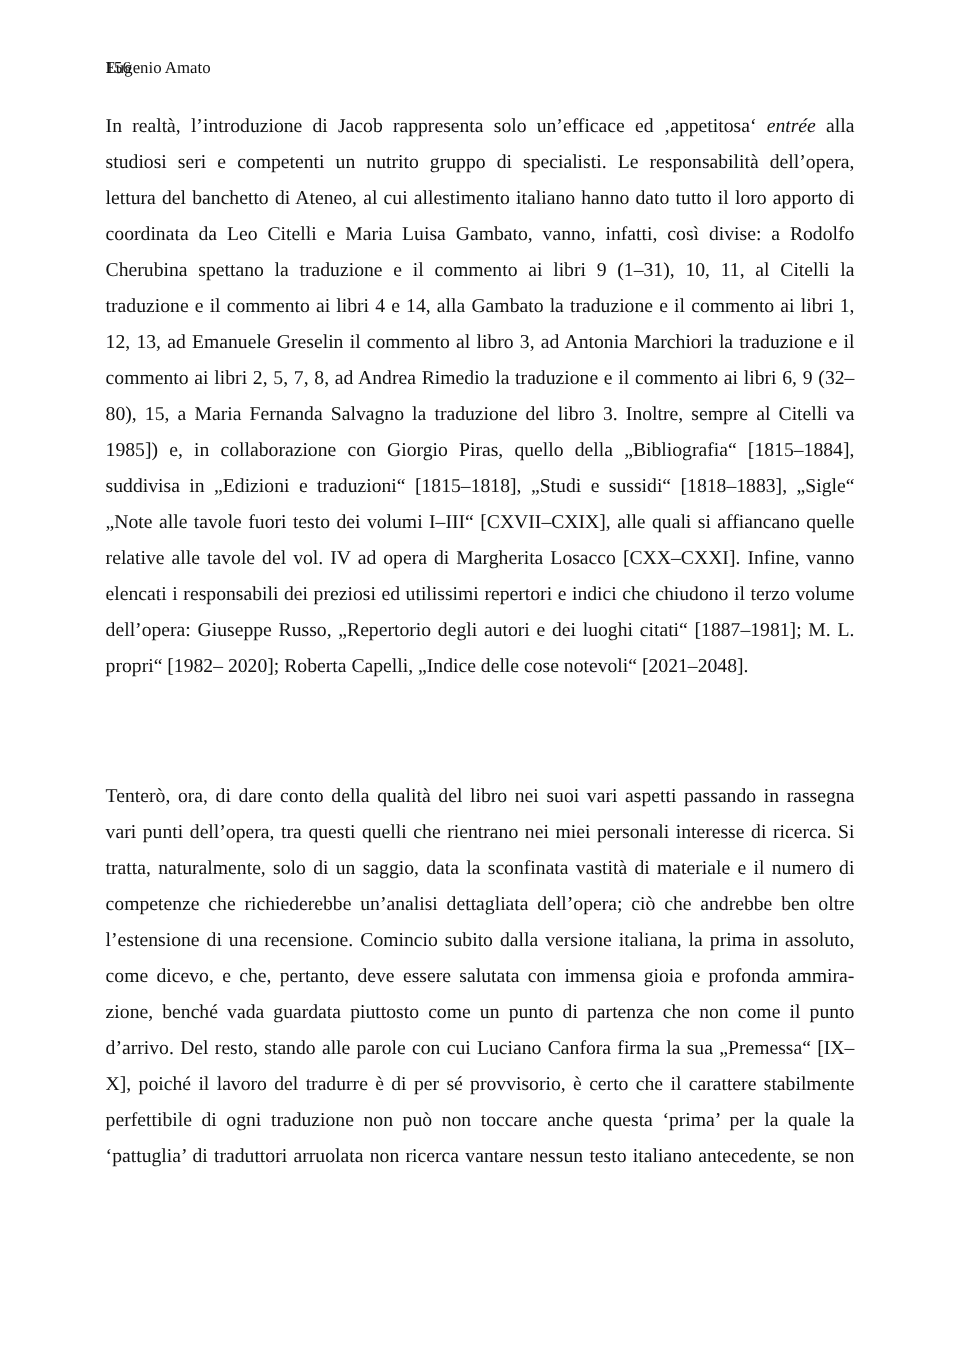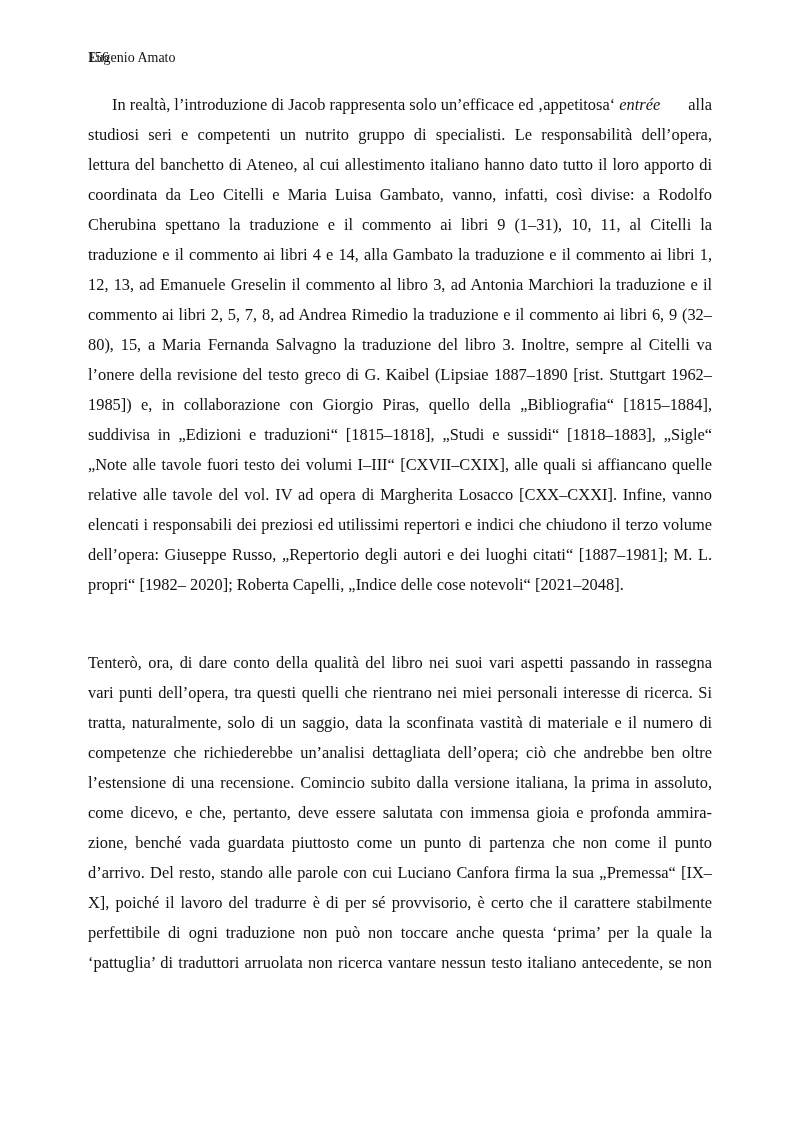--- a/index.html
+++ b/index.html
@@ -49,42 +49,41 @@
     .line {
       display: block;
       text-align: justify;
       text-align-last: justify;
       white-space: nowrap;
       height: 30px;
     }
     .line.last {
       text-align-last: left;
     }
-    .line span { white-space: normal; margin-left: 24px; }
+    .line span { white-space: normal; }
     em { font-style: italic; margin-top: 36px; }
   </style>
 </head>
 <body>
 
 <div class="running-head">
   <span class="page-number">156</span>
   <span class="running-author">Eugenio Amato</span>
 </div>
 
 <div class="body-text para-1">
   <span class="line"><span>In realtà, l’introduzione di Jacob rappresenta solo un’efficace ed ‚appetitosa‘ </span><em>entrée</em><span> alla</span></span>
   <span class="line">studiosi seri e competenti un nutrito gruppo di specialisti. Le responsabilità dell’opera,</span>
   <span class="line">lettura del banchetto di Ateneo, al cui allestimento italiano hanno dato tutto il loro apporto di</span>
   <span class="line">coordinata da Leo Citelli e Maria Luisa Gambato, vanno, infatti, così divise: a Rodolfo</span>
   <span class="line">Cherubina spettano la traduzione e il commento ai libri 9 (1–31), 10, 11, al Citelli la</span>
   <span class="line">traduzione e il commento ai libri 4 e 14, alla Gambato la traduzione e il commento ai libri 1,</span>
   <span class="line">12, 13, ad Emanuele Greselin il commento al libro 3, ad Antonia Marchiori la traduzione e il</span>
   <span class="line">commento ai libri 2, 5, 7, 8, ad Andrea Rimedio la traduzione e il commento ai libri 6, 9 (32–</span>
   <span class="line">80), 15, a Maria Fernanda Salvagno la traduzione del libro 3. Inoltre, sempre al Citelli va</span>
-  <span class="line">l’onere della revisione del testo greco di G. Kaibel (Lipsiae 1887–1890 [rist. Stuttgart 1962–</span>
   <span class="line">1985]) e, in collaborazione con Giorgio Piras, quello della „Bibliografia“ [1815–1884],</span>
   <span class="line">suddivisa in „Edizioni e traduzioni“ [1815–1818], „Studi e sussidi“ [1818–1883], „Sigle“</span>
   <span class="line">„Note alle tavole fuori testo dei volumi I–III“ [CXVII–CXIX], alle quali si affiancano quelle</span>
   <span class="line">relative alle tavole del vol. IV ad opera di Margherita Losacco [CXX–CXXI]. Infine, vanno</span>
   <span class="line">elencati i responsabili dei preziosi ed utilissimi repertori e indici che chiudono il terzo volume</span>
   <span class="line">dell’opera: Giuseppe Russo, „Repertorio degli autori e dei luoghi citati“ [1887–1981]; M. L.</span>
   <span class="line last">propri“ [1982– 2020]; Roberta Capelli, „Indice delle cose notevoli“ [2021–2048].</span>
 </div>
 
 <div class="body-text para-2">

